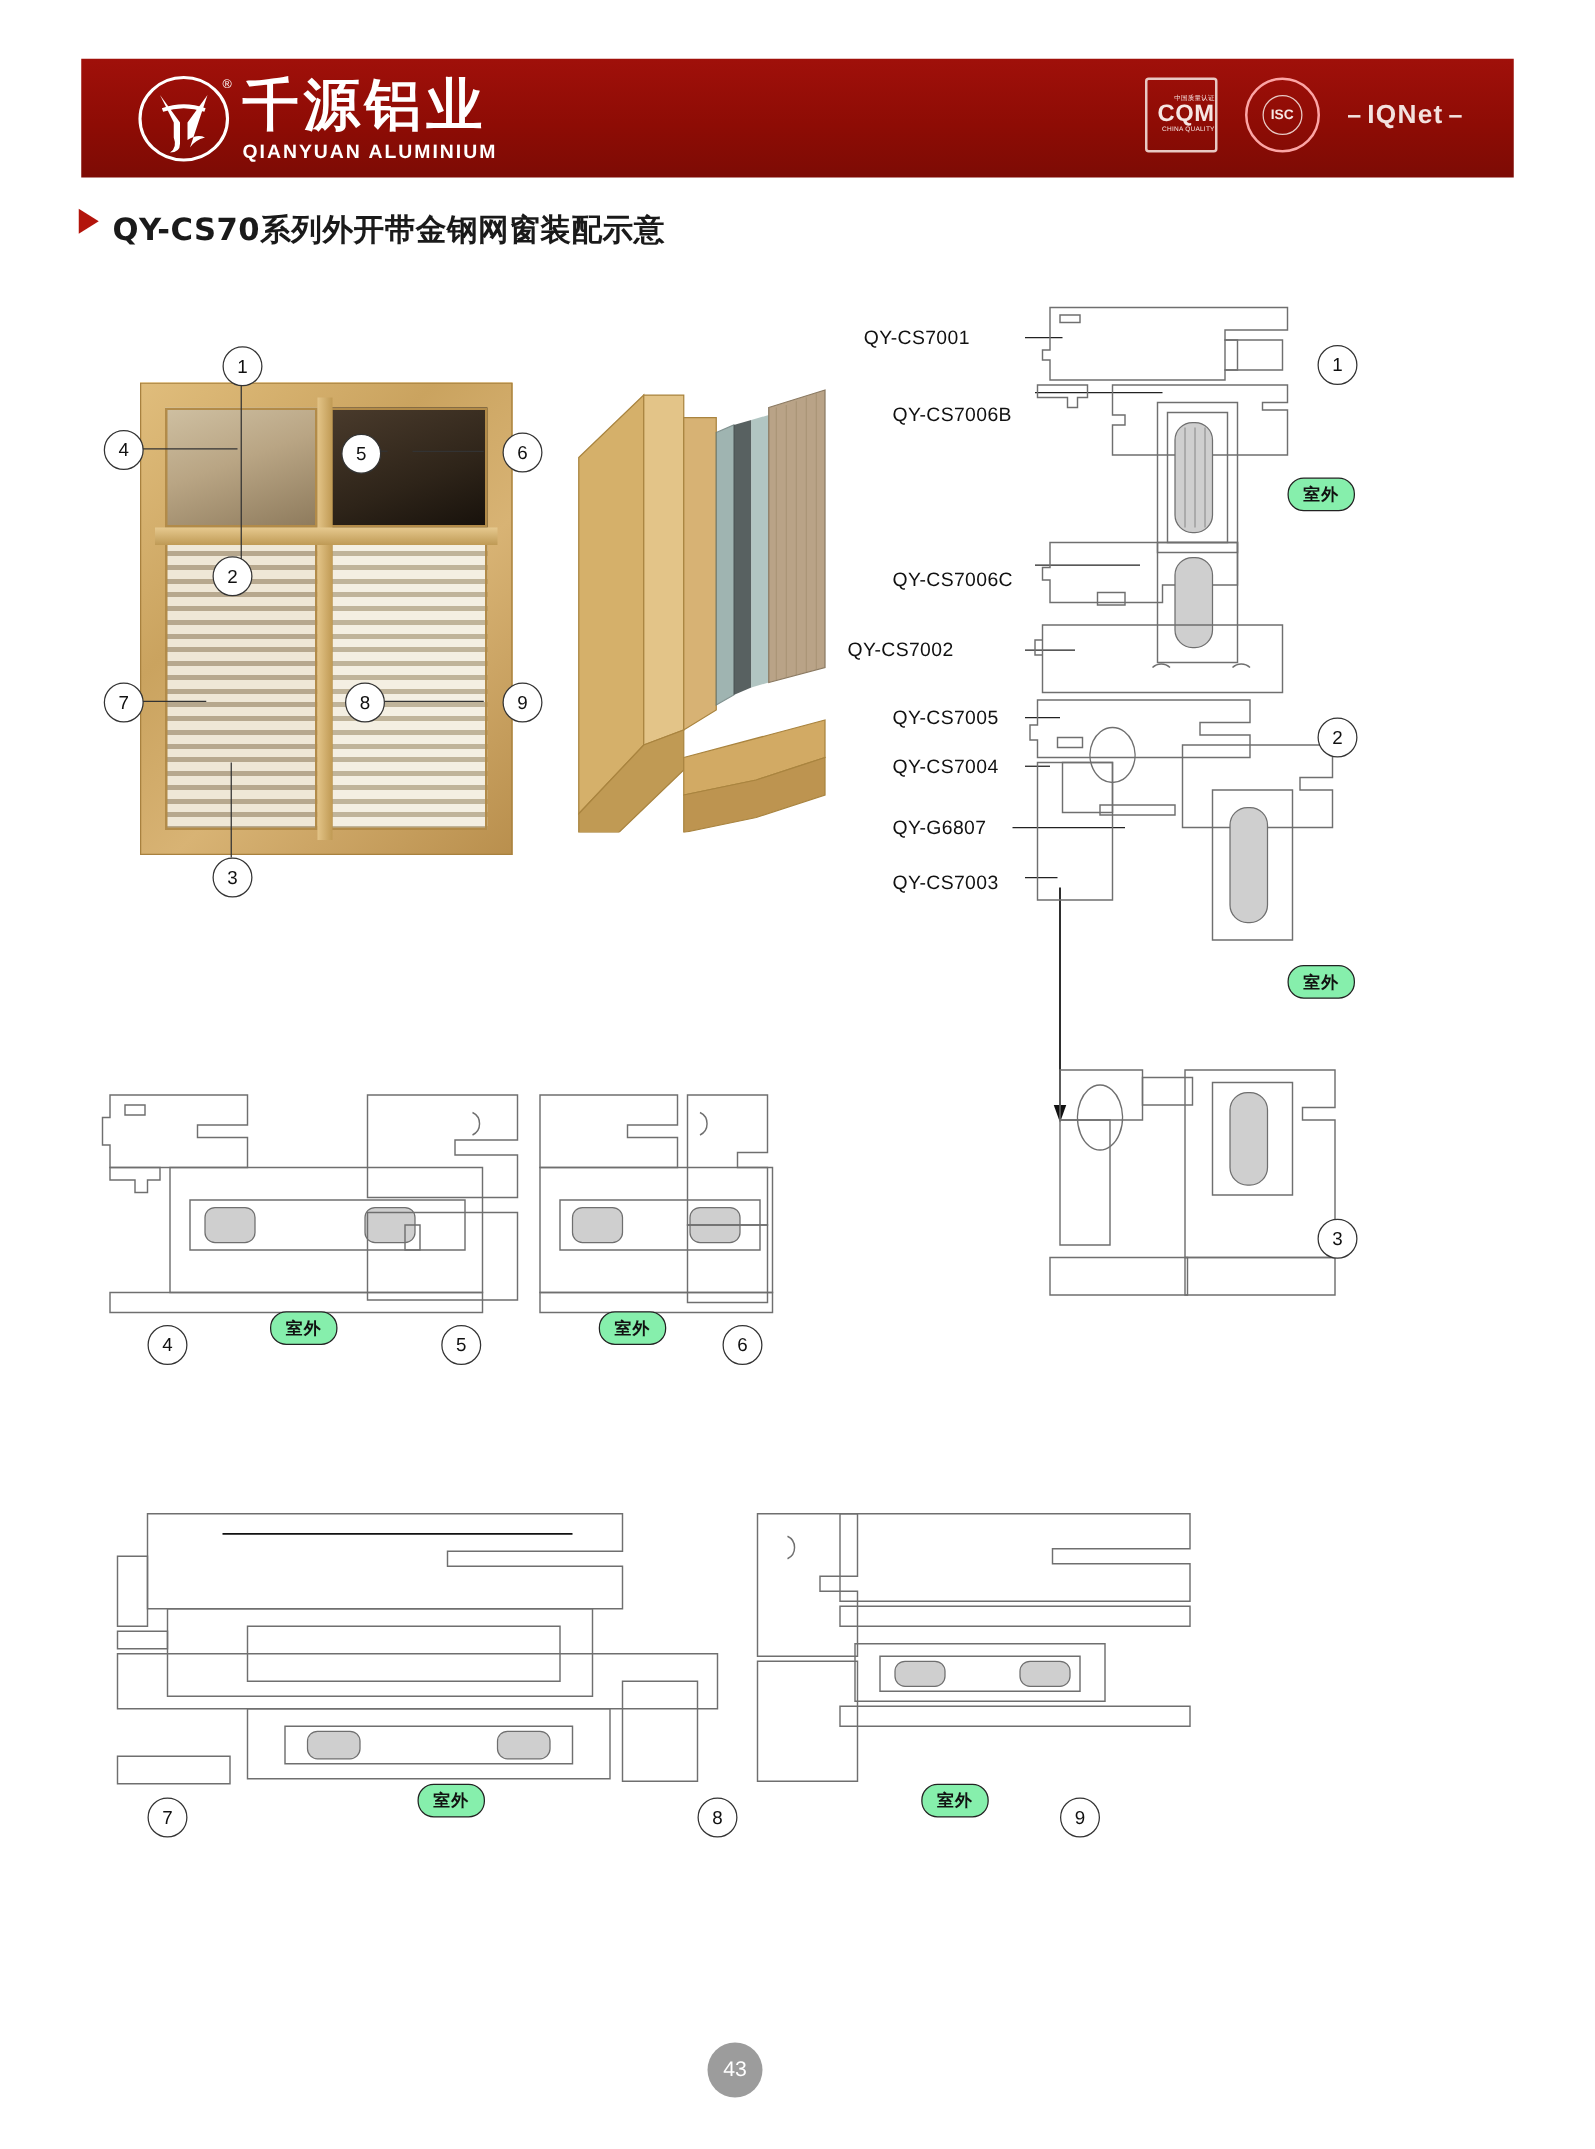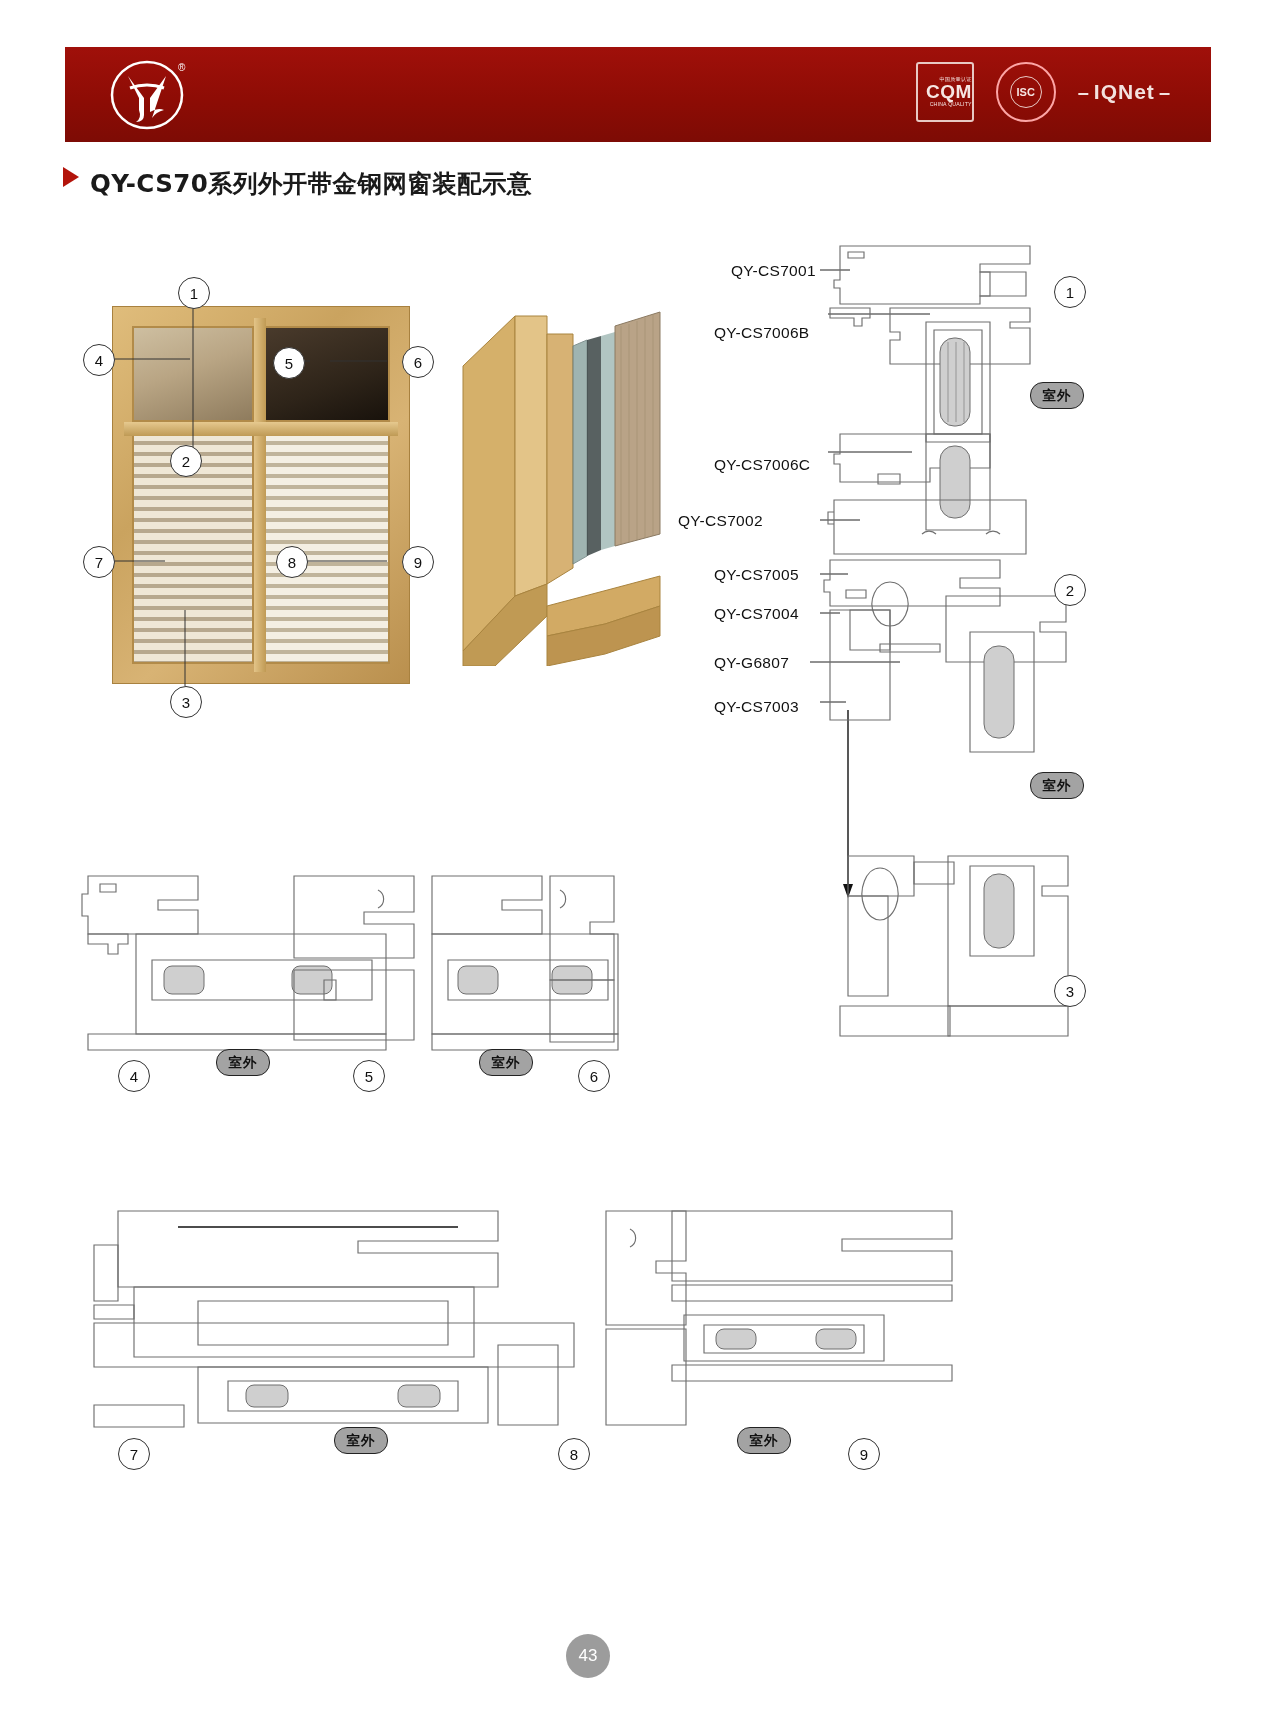--- a/index.html
+++ b/index.html
@@ -67,21 +67,21 @@
   }
   
   .bubble{
     position:absolute;width:30px;height:30px;border-radius:50%;
     border:1.3px solid #333;background:#fff;
     display:flex;align-items:center;justify-content:center;
     font-size:15px;color:#111;font-family:"Liberation Sans",sans-serif;
   }
   .outdoor{
     position:absolute;width:52px;height:25px;border-radius:13px;
-    border:1.4px solid #222;background:#a3a3a3;
+    border:1.4px solid #222;background:#86efac;
     display:flex;align-items:center;justify-content:center;
     font-size:13.5px;font-weight:bold;color:#111;
     font-family:"DejaVu Sans","Liberation Sans",sans-serif;letter-spacing:1px;
   }
   
   .window-photo{
     position:absolute;left:112px;top:306px;width:298px;height:378px;
     background:#c8a057;
     border:0;
   }
@@ -132,20 +132,24 @@
 <div class="logo-wrap">
   <div class="logo-mark">
     <svg width="78" height="70" viewBox="0 0 78 70" aria-hidden="true">
       <ellipse cx="39" cy="35" rx="35" ry="33" fill="none" stroke="#ffffff" stroke-width="2.5"></ellipse>
       <path d="M20 16 L36 38 L36 55 Q36 62 28 62 Q34 58 31 50 L31 38 Z" fill="#ffffff"></path>
       <path d="M58 16 L42 38 L42 52 Q50 47 56 50 Q48 52 44 58" fill="#ffffff"></path>
       <path d="M22 28 Q39 22 56 28" fill="none" stroke="#ffffff" stroke-width="3"></path>
     </svg>
     <span class="logo-reg">®</span>
   </div>
+  <div class="logo-text">
+    <div class="logo-cn">千源铝业</div>
+    <div class="logo-en">QIANYUAN ALUMINIUM</div>
+  </div>
 </div>
 
 <div class="certs">
   <div class="cert">
     <div class="cert-cqm">
       <span class="tiny">中国质量认证</span>
       <span class="big">CQM</span>
       <span class="tiny">CHINA QUALITY</span>
     </div>
   </div>
@@ -198,21 +202,21 @@
       <line x1="182" y1="15" x2="182" y2="234"></line>
         <line x1="190" y1="12" x2="190" y2="232"></line>
       <line x1="198" y1="9" x2="198" y2="230"></line>
     </g>
 
     <polygon points="92,300 160,282 205,270 205,300 150,318 92,330" fill="#d2aa64" stroke="#a9843f" stroke-width="1"></polygon>
     <polygon points="92,330 150,318 205,300 205,330 150,348 92,360" fill="#bd9450" stroke="#a9843f" stroke-width="1"></polygon>
   </svg>
 </div>
 
-<div class="part-label" style="left:731px;top:262px">QY-CS7001</div>
+<div class="part-label" style="left:691px;top:262px">QY-CS7001</div>
 <div class="part-label" style="left:714px;top:324px">QY-CS7006B</div>
 <div class="part-label" style="left:714px;top:456px">QY-CS7006C</div>
 <div class="part-label" style="left:678px;top:512px">QY-CS7002</div>
 <div class="part-label" style="left:714px;top:566px">QY-CS7005</div>
 <div class="part-label" style="left:714px;top:605px">QY-CS7004</div>
 <div class="part-label" style="left:714px;top:654px">QY-G6807</div>
 <div class="part-label" style="left:714px;top:698px">QY-CS7003</div>
 
 <svg class="profiles" width="1276" height="1719">
   <g stroke="#222" stroke-width="1" fill="none">

